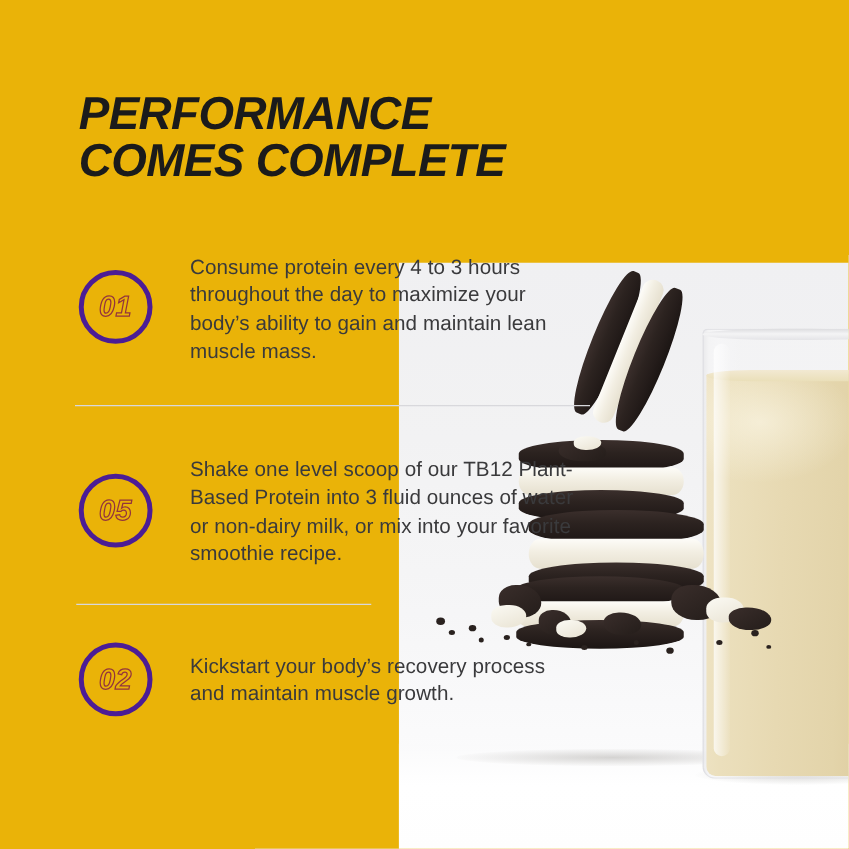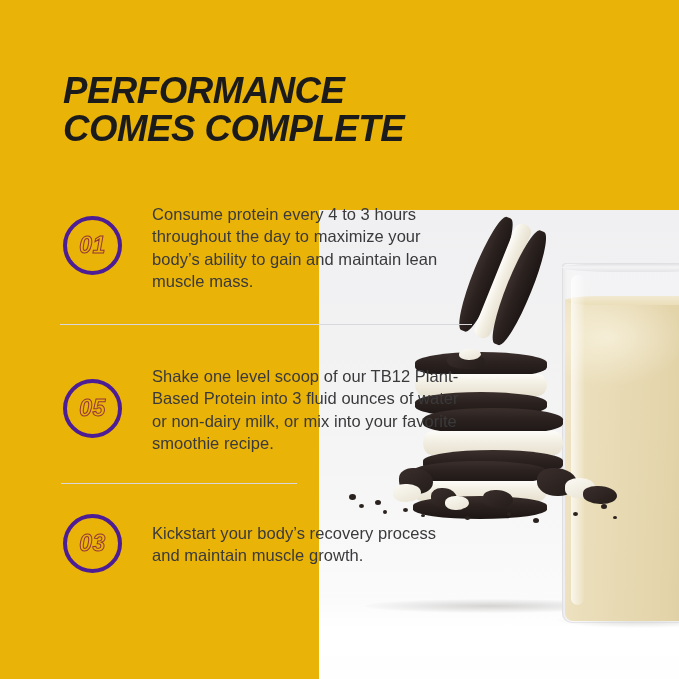--- a/index.html
+++ b/index.html
@@ -366,19 +366,19 @@
       <div class="badge">
         <span class="badge-num">05</span>
       </div>
       <div class="step-text">Shake one level scoop of our TB12 Plant-Based Protein into 3 fluid ounces of water or non-dairy milk, or mix into your favorite smoothie recipe.</div>
     </div>
 
     <div class="divider div2"></div>
 
     <div class="step step3">
       <div class="badge">
-        <span class="badge-num">03</span>
+        <span class="badge-num">02</span>
       </div>
       <div class="step-text">Kickstart your body’s recovery process and maintain muscle growth.</div>
     </div>
 
   </div>
 </div>
 
 </body></html>

